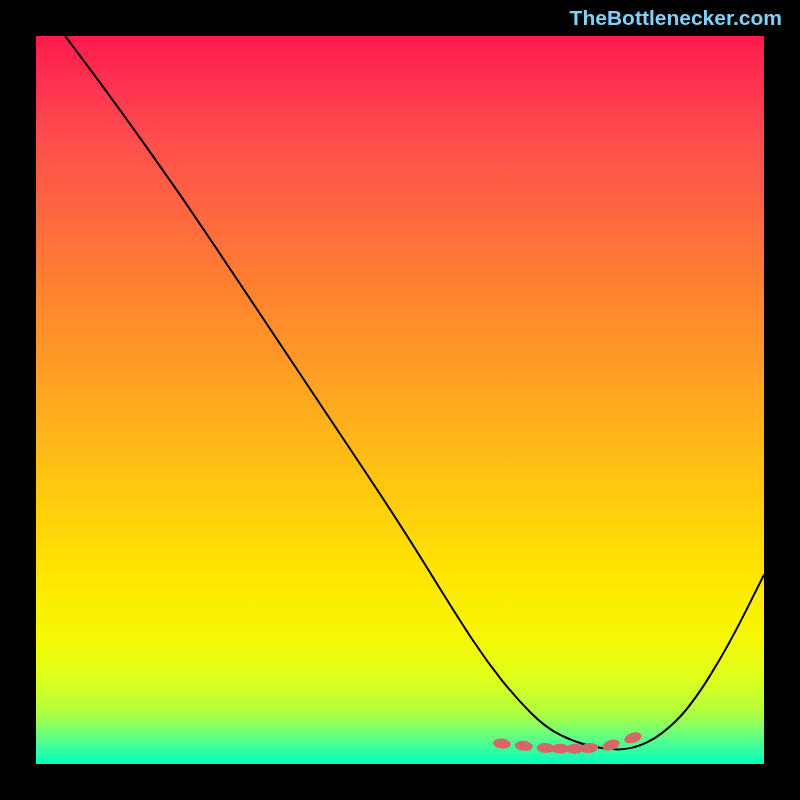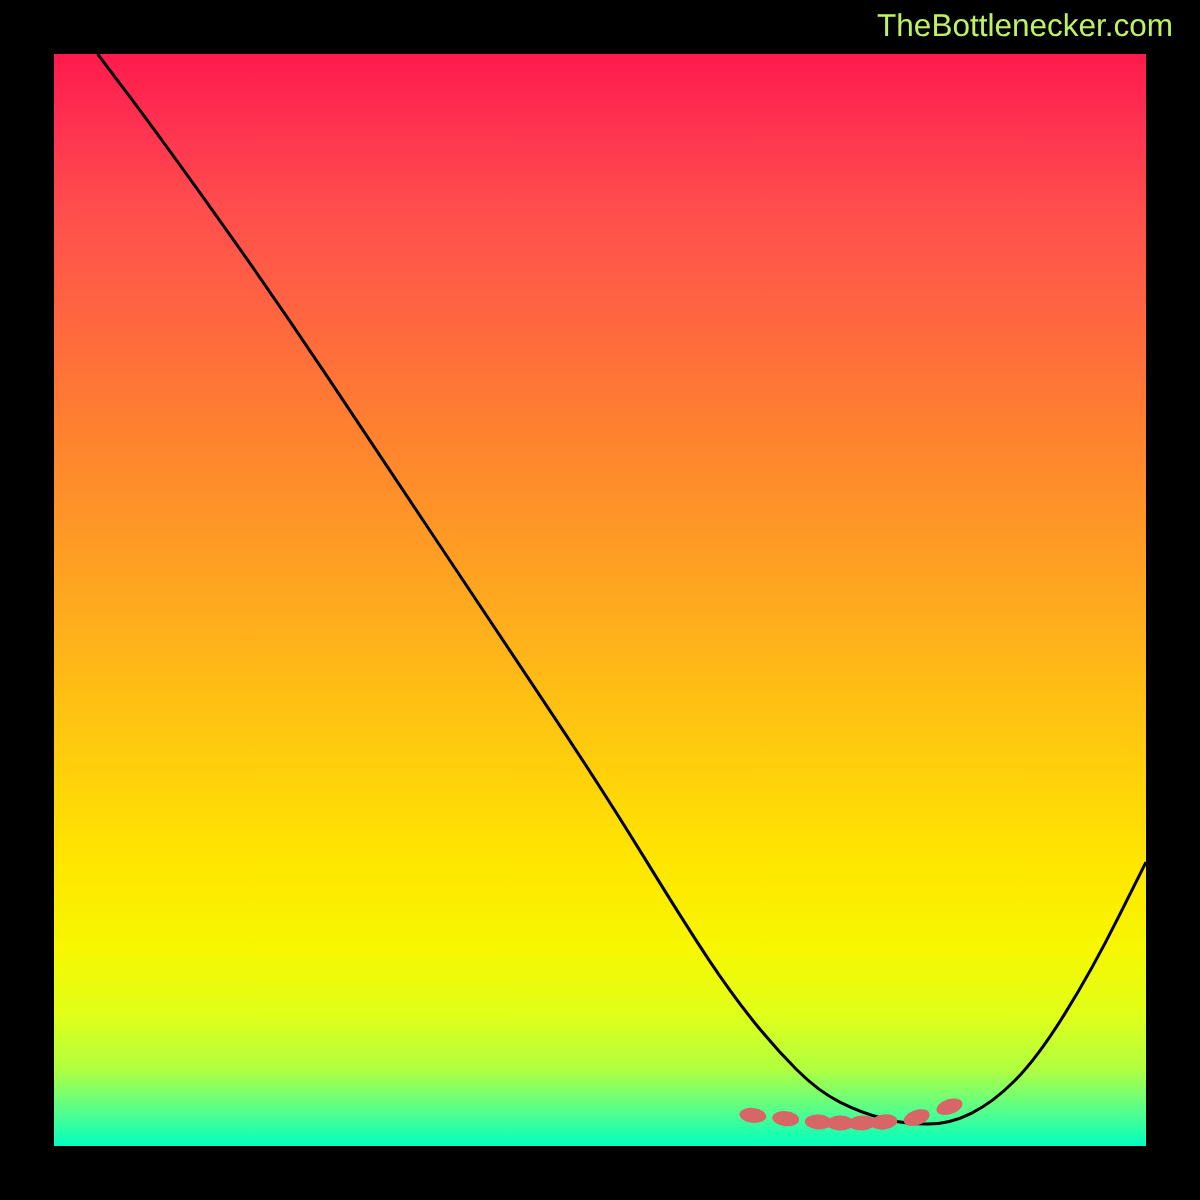--- a/index.html
+++ b/index.html
@@ -16,23 +16,23 @@
     }
     .container {
       width: 800px;
       height: 800px;
       position: relative;
     }
     .watermark {
       position: absolute;
       top: 6px;
       right: 18px;
-      color: #bef264;
+      color: #7dd3fc;
       font-size: 21px;
-      font-weight: normal;
+      font-weight: bold;
       z-index: 5;
     }
     .plot-area {
       position: absolute;
       left: 36px;
       top: 36px;
       width: 728px;
       height: 728px;
       background: linear-gradient(to bottom,
         #ff1a4d 0%,

